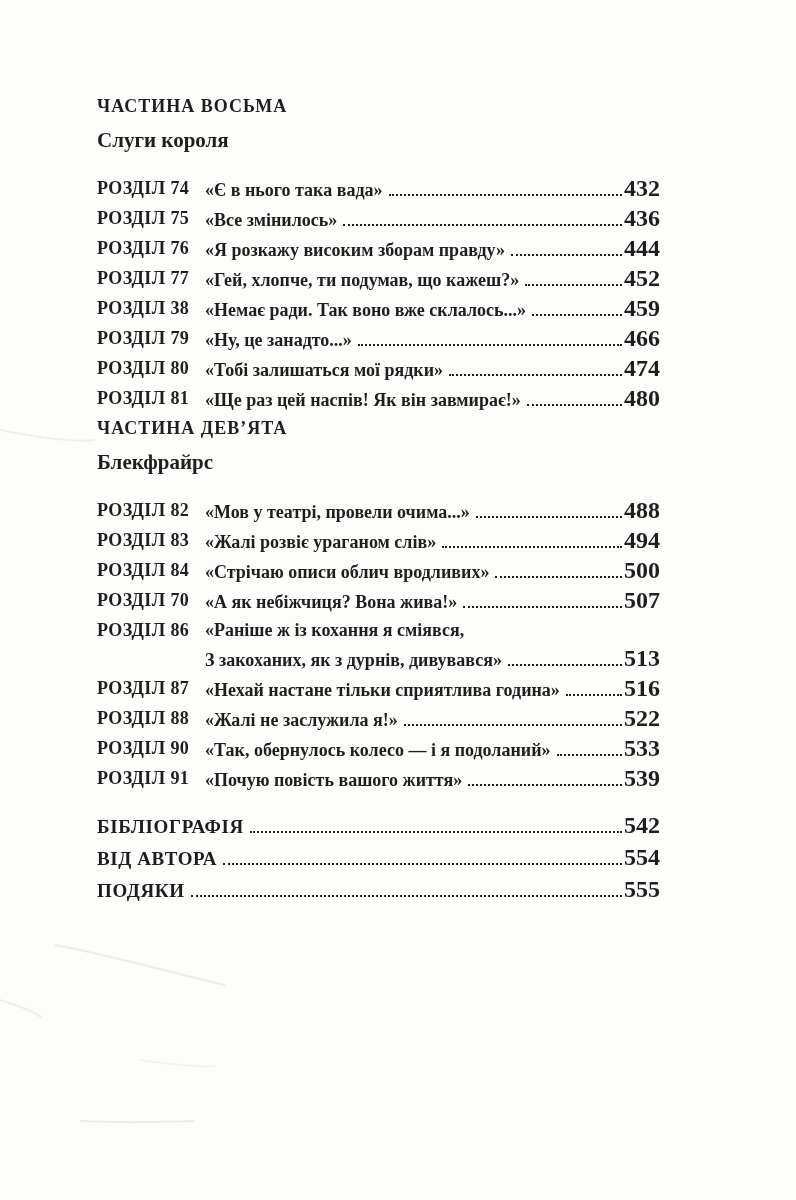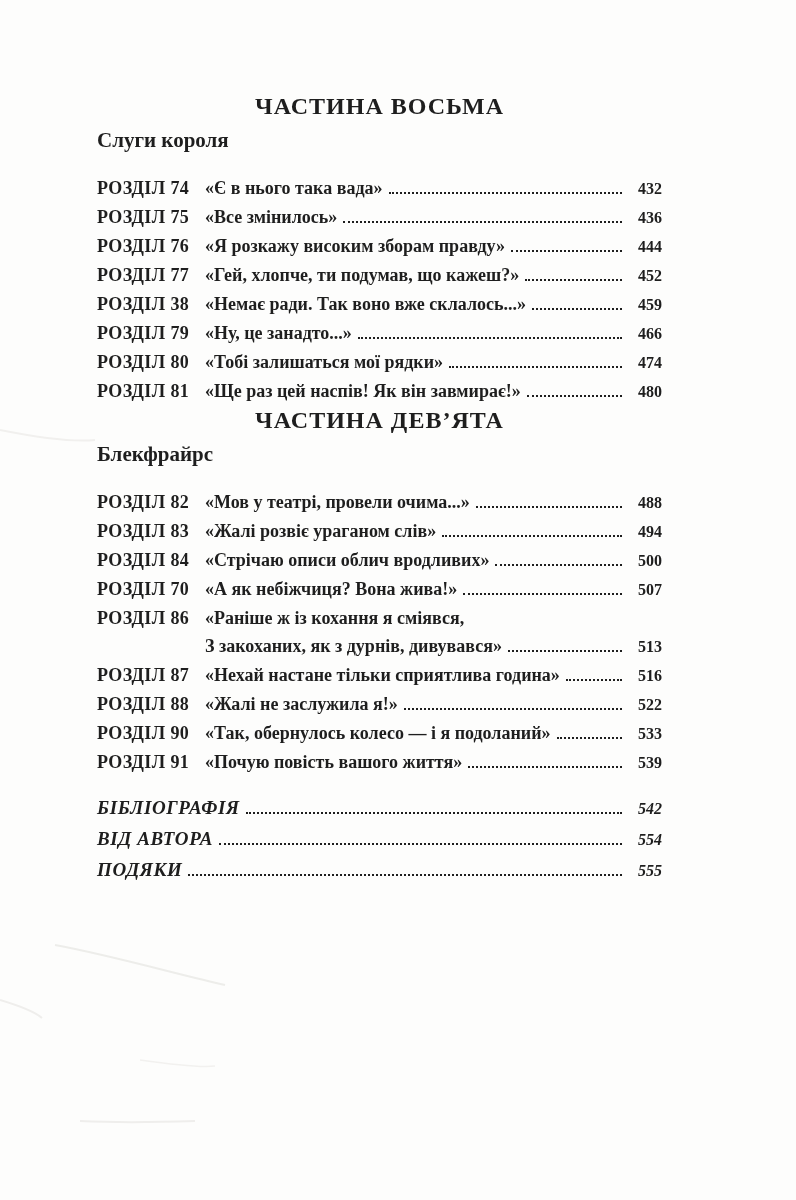--- a/index.html
+++ b/index.html
@@ -20,23 +20,23 @@
   }
   .paper-texture {
     position: absolute;
     inset: 0;
     pointer-events: none;
   }
   .toc-section { position: relative; }
   .toc-section + .toc-section { }
   .part-title {
     margin: 0 0 7px 0;
-    font-size: 24px;
+    font-size: 18px;
     font-weight: 700;
-    text-align: center;
+    text-align: left;
     letter-spacing: 1px;
     line-height: 28px;
   }
   .part-subtitle {
     margin: 0 0 21px 0;
     font-size: 21px;
     font-weight: 700;
     text-align: left;
     line-height: 26px;
   }
@@ -64,31 +64,29 @@
   }
   .leader {
     flex: 1;
     min-width: 16px;
     border-bottom: 2px dotted var(--ink, #1e1e1e);
     margin: 0 2px 0 6px;
   }
   .page-num {
     flex: none;
     min-width: 38px;
-    text-align: right;
-    font-size: 16px;
+    font-size: 24px;
   }
   .back-matter { margin-top: 16px; }
   .back-row {
     display: flex;
     align-items: baseline;
     font-size: 19px;
     font-weight: 700;
     line-height: 30px;
-    font-style: italic;
   }
   .back-label { flex: none; letter-spacing: 0.6px; }
 </style>
 </head>
 <body>
 
 <div class="page" style="--paper: #fdfdfc; --ink: #1e1e1e;">
 
   <svg class="paper-texture" width="796" height="1200" viewBox="0 0 796 1200" aria-hidden="true">
     <path d="M55 945 C 110 955, 180 975, 225 985" fill="none" stroke="#ededea" stroke-width="2"></path>

